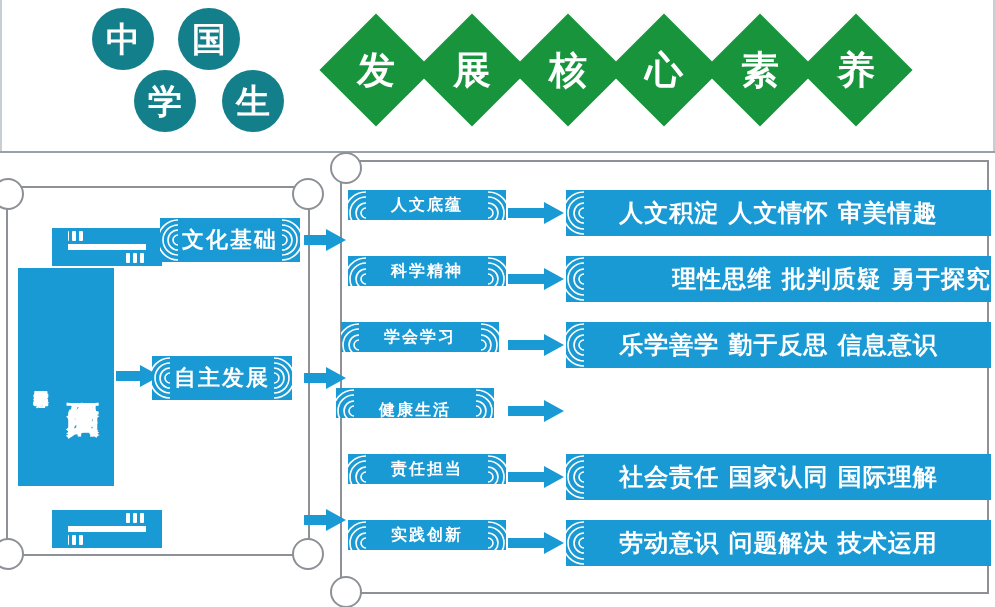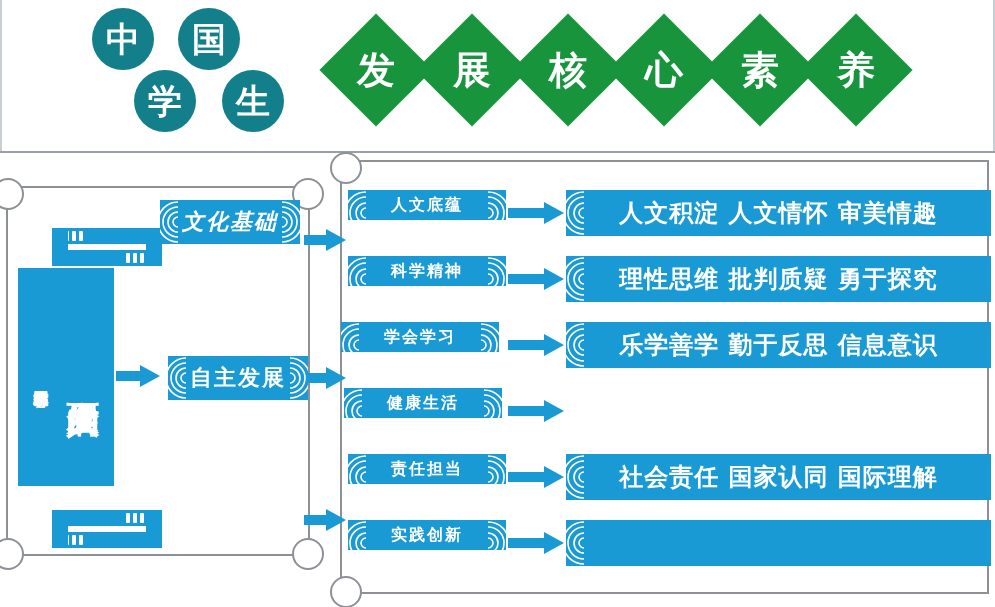--- a/index.html
+++ b/index.html
@@ -163,21 +163,21 @@
   </div>
   <div class="pipe" style="left:146px;top:510px;width:16px;height:38px;"></div>
   <div class="pipe" style="left:52px;top:510px;width:16px;height:38px;"></div>
 
   <div class="arrow" style="left:116px;top:365px;">
     <svg width="44" height="22" viewBox="0 0 44 22">
       <polygon points="0,6 24,6 24,0 44,11 24,22 24,16 0,16" fill="#1a9ad4"></polygon>
     </svg>
   </div>
 
-  <div class="banner b-mid" style="left:160px;top:200px;font-style:italic;">
+  <div class="banner b-mid" style="left:160px;top:218px;">
     <div class="fan fan-l">
       <svg width="20" height="44" viewBox="0 0 20 44">
           <g fill="none" stroke="#fff" stroke-width="1.6">
         <path d="M18 2 A20 20 0 0 0 18 42"></path>
             <path d="M18 7 A15 15 0 0 0 18 37"></path>
         <path d="M18 12 A10 10 0 0 0 18 32"></path>
             <path d="M18 17 A5 5 0 0 0 18 27"></path>
       </g>
         </svg>
     </div>
@@ -187,21 +187,21 @@
           <g fill="none" stroke="#fff" stroke-width="1.6">
         <path d="M2 2 A20 20 0 0 1 2 42"></path>
             <path d="M2 7 A15 15 0 0 1 2 37"></path>
         <path d="M2 12 A10 10 0 0 1 2 32"></path>
             <path d="M2 17 A5 5 0 0 1 2 27"></path>
       </g>
         </svg>
     </div>
   </div>
 
-  <div class="banner b-mid" style="left:168px;top:356px;justify-content:center;">
+  <div class="banner b-mid" style="left:152px;top:356px;justify-content:center;">
     <div class="fan fan-l">
       <svg width="20" height="44" viewBox="0 0 20 44">
           <g fill="none" stroke="#fff" stroke-width="1.6">
         <path d="M18 2 A20 20 0 0 0 18 42"></path>
             <path d="M18 7 A15 15 0 0 0 18 37"></path>
         <path d="M18 12 A10 10 0 0 0 18 32"></path>
             <path d="M18 17 A5 5 0 0 0 18 27"></path>
       </g>
         </svg>
     </div>
@@ -298,21 +298,21 @@
       </g>
         </svg>
     </div>
     <span class="label">人文积淀  人文情怀  审美情趣</span>
   </div>
   <div class="arrow" style="left:508px;top:268px;">
     <svg width="56" height="22" viewBox="0 0 56 22">
       <polygon points="0,6 36,6 36,0 56,11 36,22 36,16 0,16" fill="#1a9ad4"></polygon>
     </svg>
   </div>
-  <div class="banner b-det" style="left:566px;top:256px;">
+  <div class="banner b-det" style="left:566px;top:256px;justify-content:flex-end;">
     <div class="fan fan-l">
       <svg width="20" height="46" viewBox="0 0 20 46">
           <g fill="none" stroke="#fff" stroke-width="1.6">
         <path d="M18 2 A21 21 0 0 0 18 44"></path>
             <path d="M18 7 A16 16 0 0 0 18 39"></path>
         <path d="M18 13 A10 10 0 0 0 18 33"></path>
             <path d="M18 18 A5 5 0 0 0 18 28"></path>
       </g>
         </svg>
     </div>
@@ -354,21 +354,21 @@
         <path d="M18 2 A21 21 0 0 0 18 44"></path>
             <path d="M18 7 A16 16 0 0 0 18 39"></path>
         <path d="M18 13 A10 10 0 0 0 18 33"></path>
             <path d="M18 18 A5 5 0 0 0 18 28"></path>
       </g>
         </svg>
     </div>
     <span class="label">乐学善学  勤于反思  信息意识</span>
   </div>
 
-  <div class="banner b-cat" style="left:344px;top:388px;">
+  <div class="banner b-cat" style="left:336px;top:388px;align-items:flex-end;">
     <div class="fan fan-l">
       <svg width="20" height="46" viewBox="0 0 20 46">
           <g fill="none" stroke="#fff" stroke-width="1.6">
         <path d="M18 2 A21 21 0 0 0 18 44"></path>
             <path d="M18 7 A16 16 0 0 0 18 39"></path>
         <path d="M18 13 A10 10 0 0 0 18 33"></path>
             <path d="M18 18 A5 5 0 0 0 18 28"></path>
       </g>
         </svg>
     </div>
@@ -464,15 +464,16 @@
     <div class="fan fan-l">
       <svg width="20" height="46" viewBox="0 0 20 46">
           <g fill="none" stroke="#fff" stroke-width="1.6">
         <path d="M18 2 A21 21 0 0 0 18 44"></path>
             <path d="M18 7 A16 16 0 0 0 18 39"></path>
         <path d="M18 13 A10 10 0 0 0 18 33"></path>
             <path d="M18 18 A5 5 0 0 0 18 28"></path>
       </g>
         </svg>
     </div>
+    <span class="label">劳动意识  问题解决  技术运用</span>
   </div>
 
 </div>
 
 </body></html>

